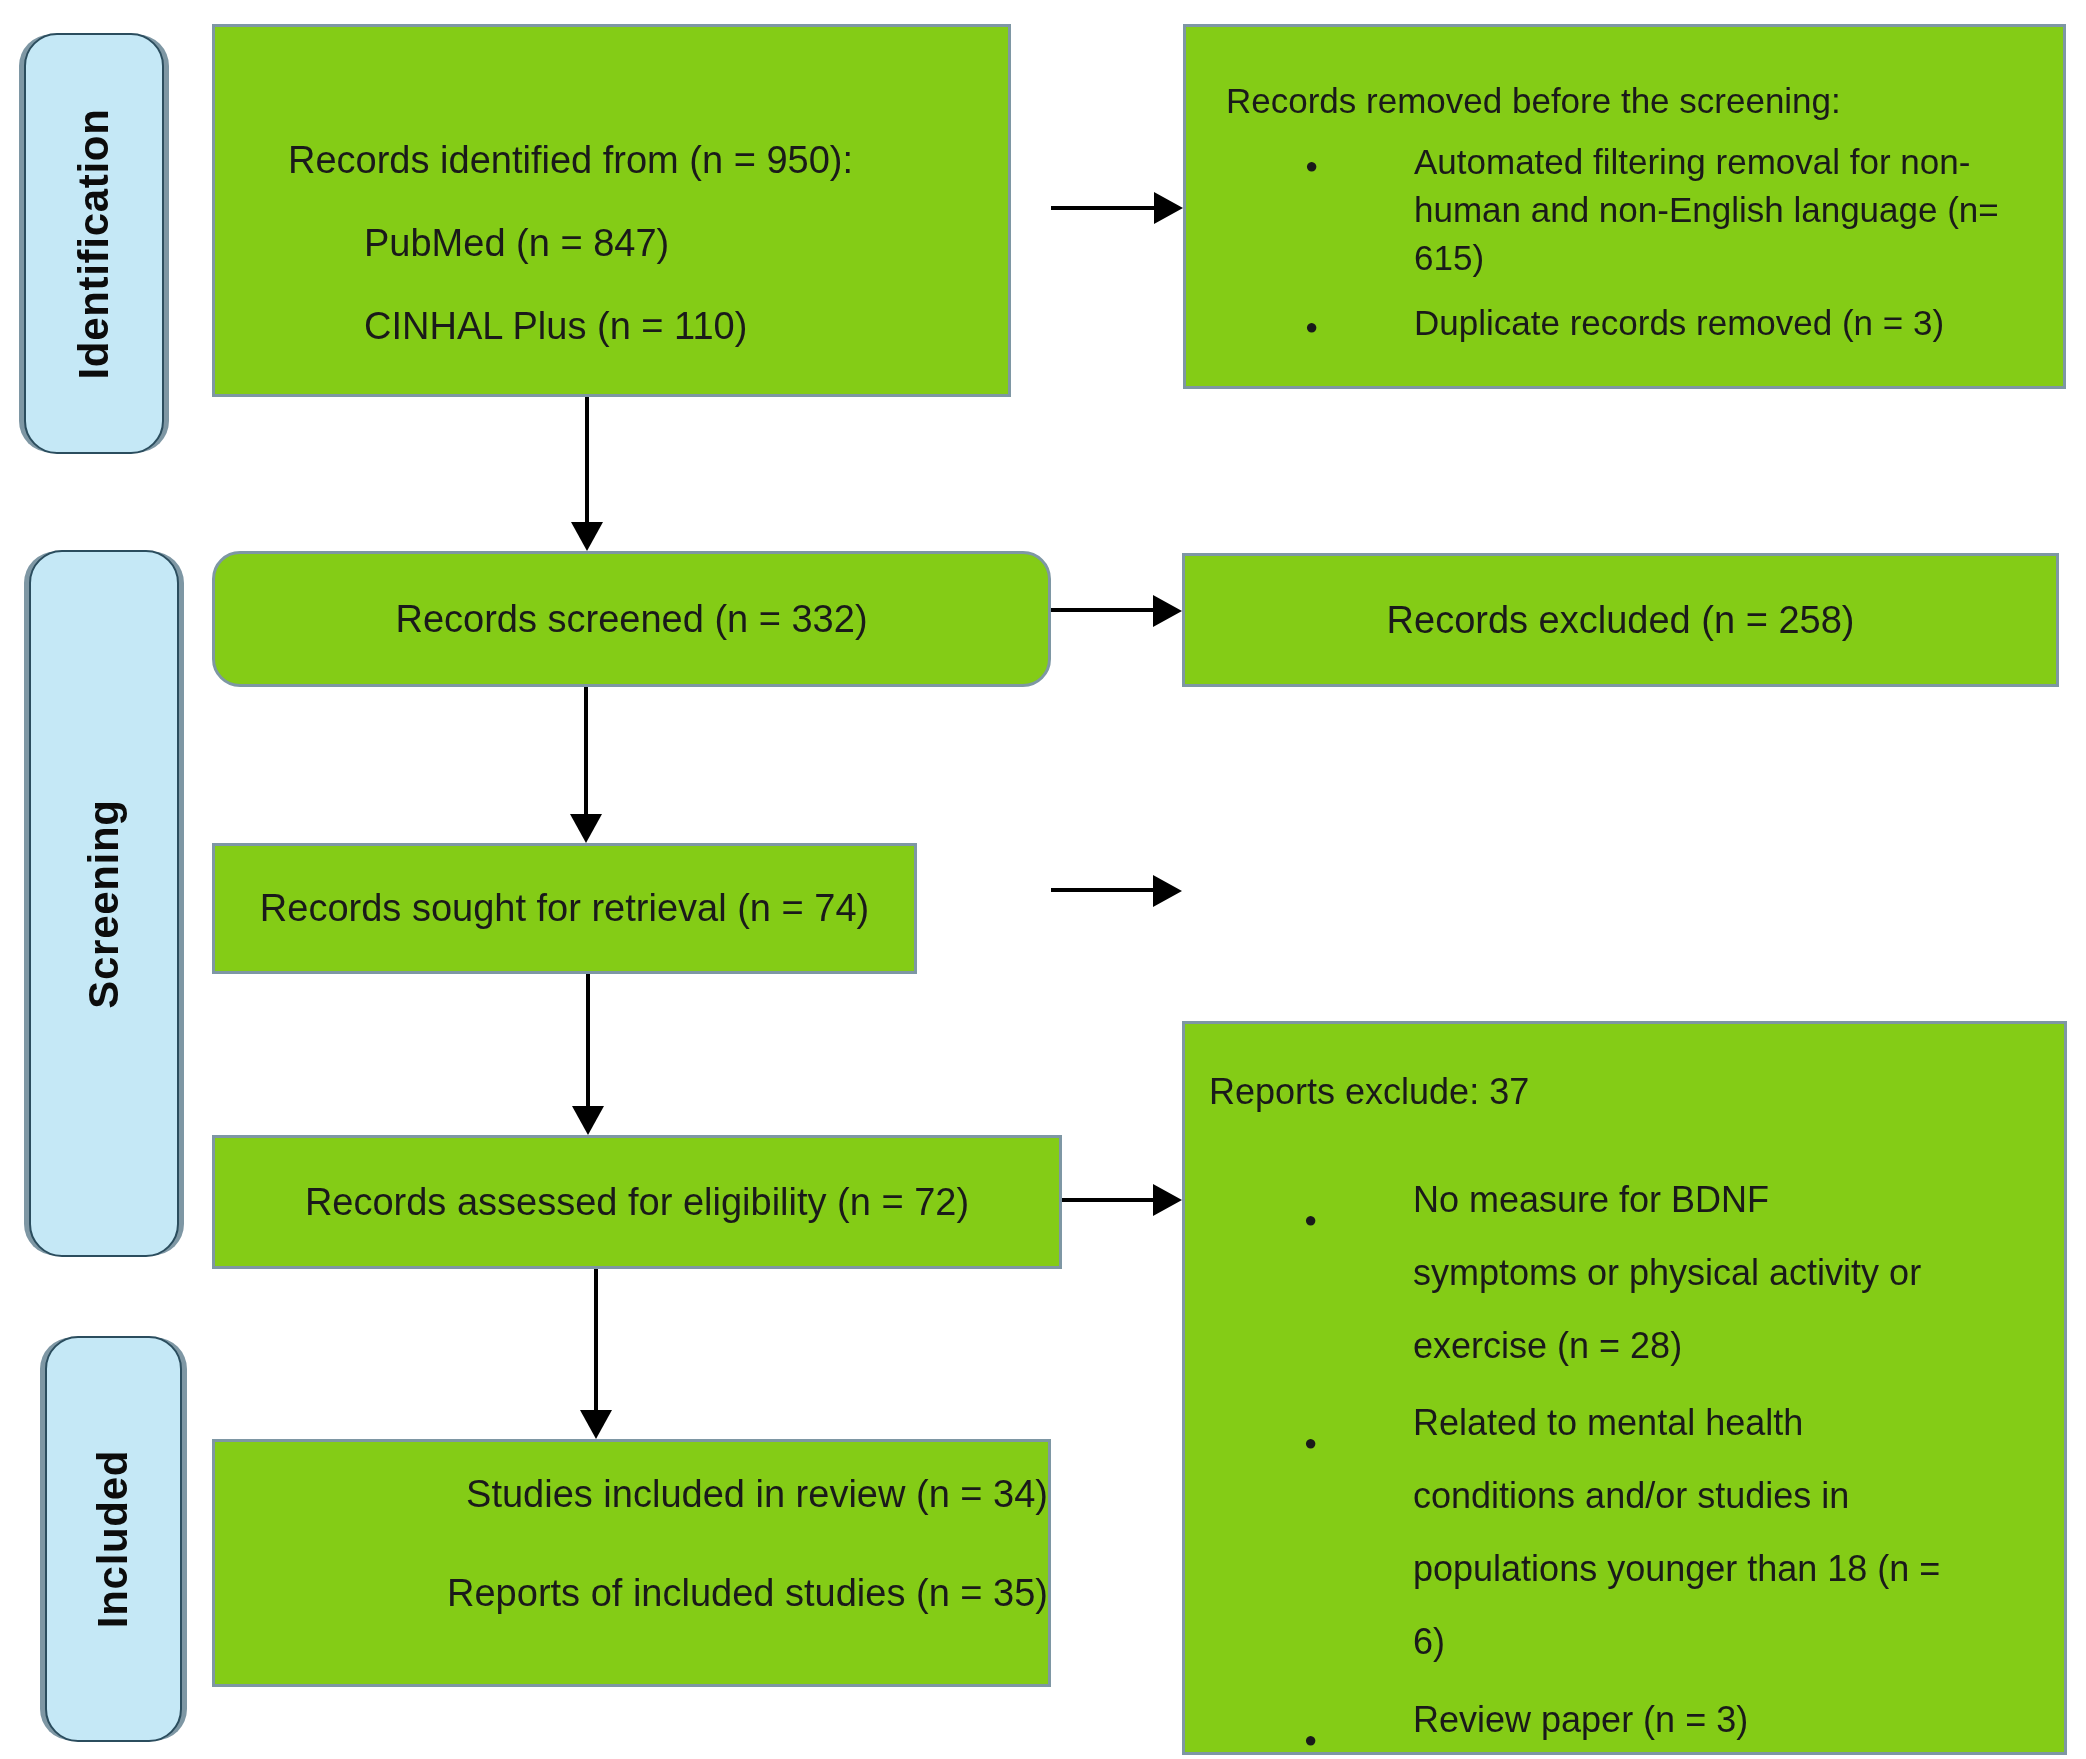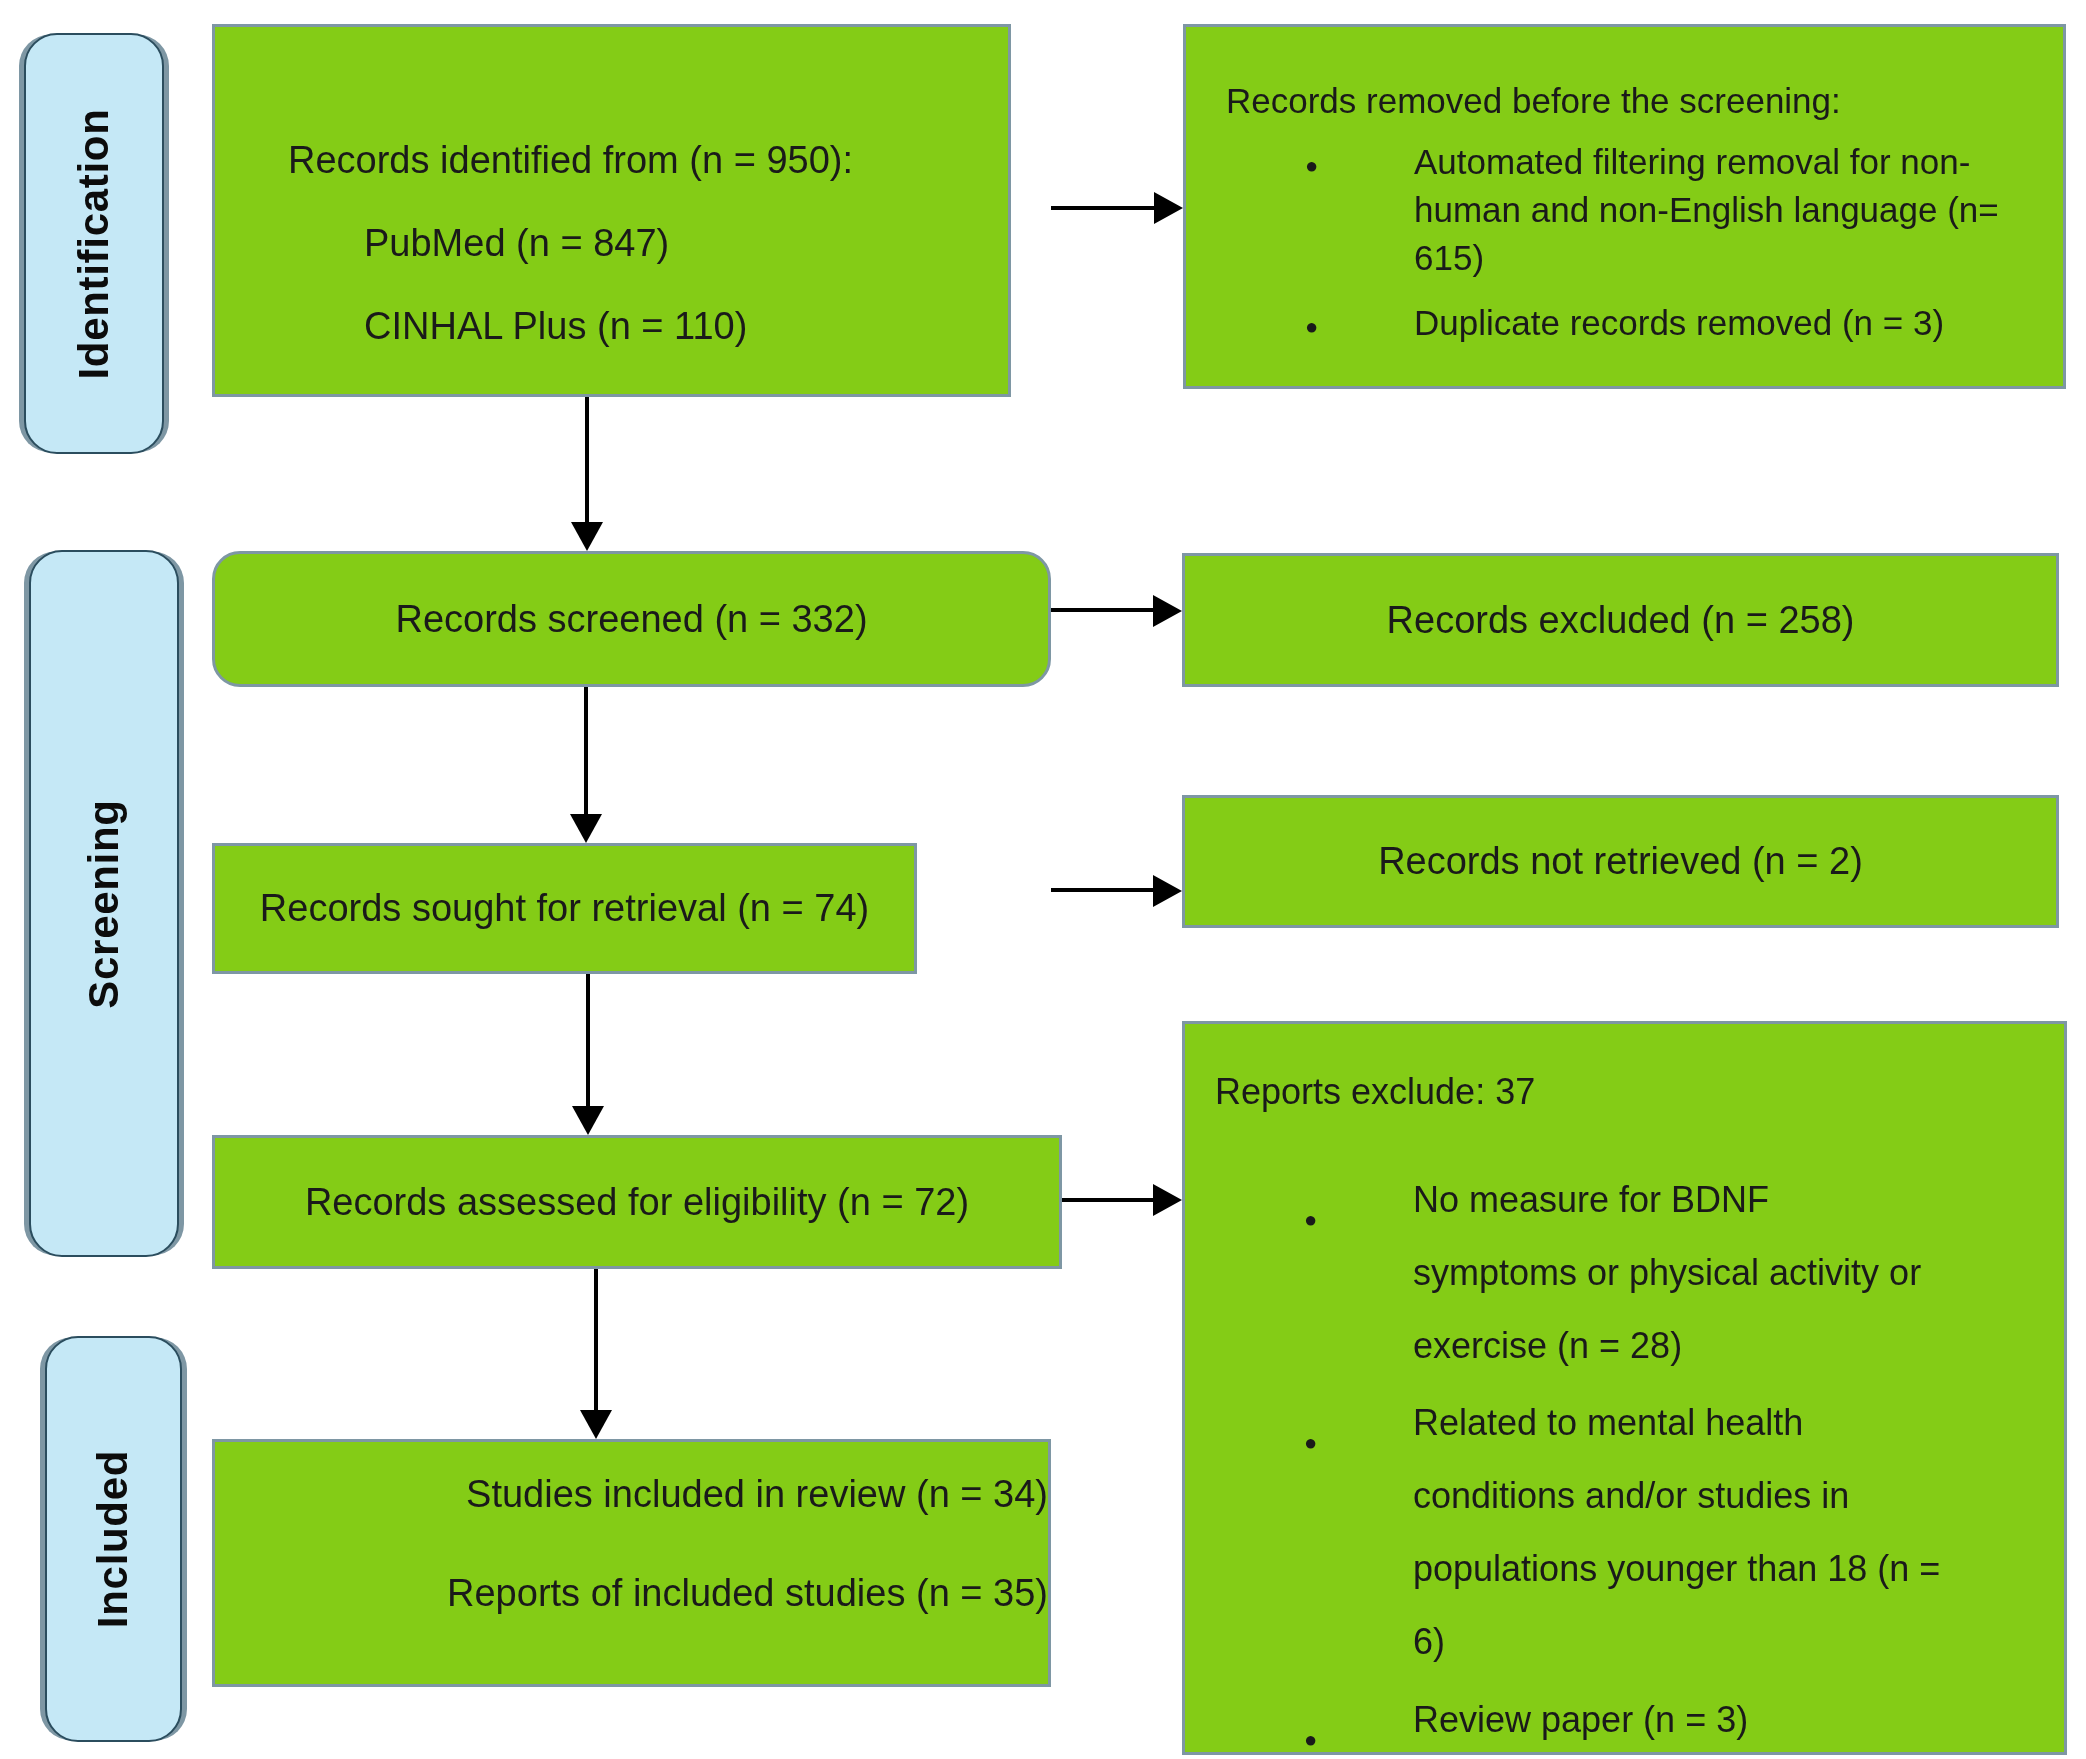--- a/index.html
+++ b/index.html
@@ -25,21 +25,21 @@
   .btitle{font-size:35px;margin:0;}
   ul.blist{list-style:none;margin:0;padding:0 29px 0 228px;}
   ul.blist li{position:relative;font-size:35px;}
   ul.blist li::before{content:"●";position:absolute;left:-109px;top:4.4px;font-size:22px;}
 
   .b2{padding-top:51px;}
   .b2 .btitle{padding-left:40px;line-height:45px;margin-bottom:14.5px;}
   .b2 ul.blist li{line-height:48px;margin-bottom:17.4px;max-width:638px;}
 
   .b8{padding-top:45px;}
-  .b8 .btitle{padding-left:30px;font-size:36px;line-height:45px;margin-bottom:49px;}
+  .b8 .btitle{padding-left:24px;font-size:36px;line-height:45px;margin-bottom:49px;}
   .b8 ul.blist li{font-size:36px;line-height:73px;margin-bottom:4.4px;max-width:529px;}
   .b8 ul.blist li::before{top:20px;}
 
   
   .b9{font-size:38px;text-align:right;padding-top:28px;line-height:48px;}
   .b9 p{margin:0 0 51px 0;}
 
   
   .aline{position:absolute;background:#000000;}
   .ahead-right{position:absolute;width:0;height:0;border-top:16px solid transparent;border-bottom:16px solid transparent;border-left:29px solid #000000;}
@@ -79,23 +79,20 @@
   </div>
 
   <div class="fbox center" style="left:1182px;top:553px;width:877px;height:134px;">
     <span>Records excluded (n = 258)</span>
   </div>
 
   <div class="fbox center" style="left:212px;top:843px;width:705px;height:131px;">
     <span>Records sought for retrieval (n = 74)</span>
   </div>
 
-  <div class="fbox center" style="left:1182px;top:795px;width:877px;height:133px;">
-    <span>Records not retrieved (n = 2)</span>
-  </div>
 
   <div class="fbox center" style="left:212px;top:1135px;width:850px;height:134px;">
     <span>Records assessed for eligibility (n = 72)</span>
   </div>
 
   <div class="fbox b8" style="left:1182px;top:1021px;width:885px;height:734px;">
     <p class="btitle">Reports exclude: 37</p>
     <ul class="blist">
       <li>No measure for BDNF symptoms or physical activity or exercise (n = 28)</li>
       <li>Related to mental health conditions and/or studies in populations younger than 18 (n = 6)</li>

